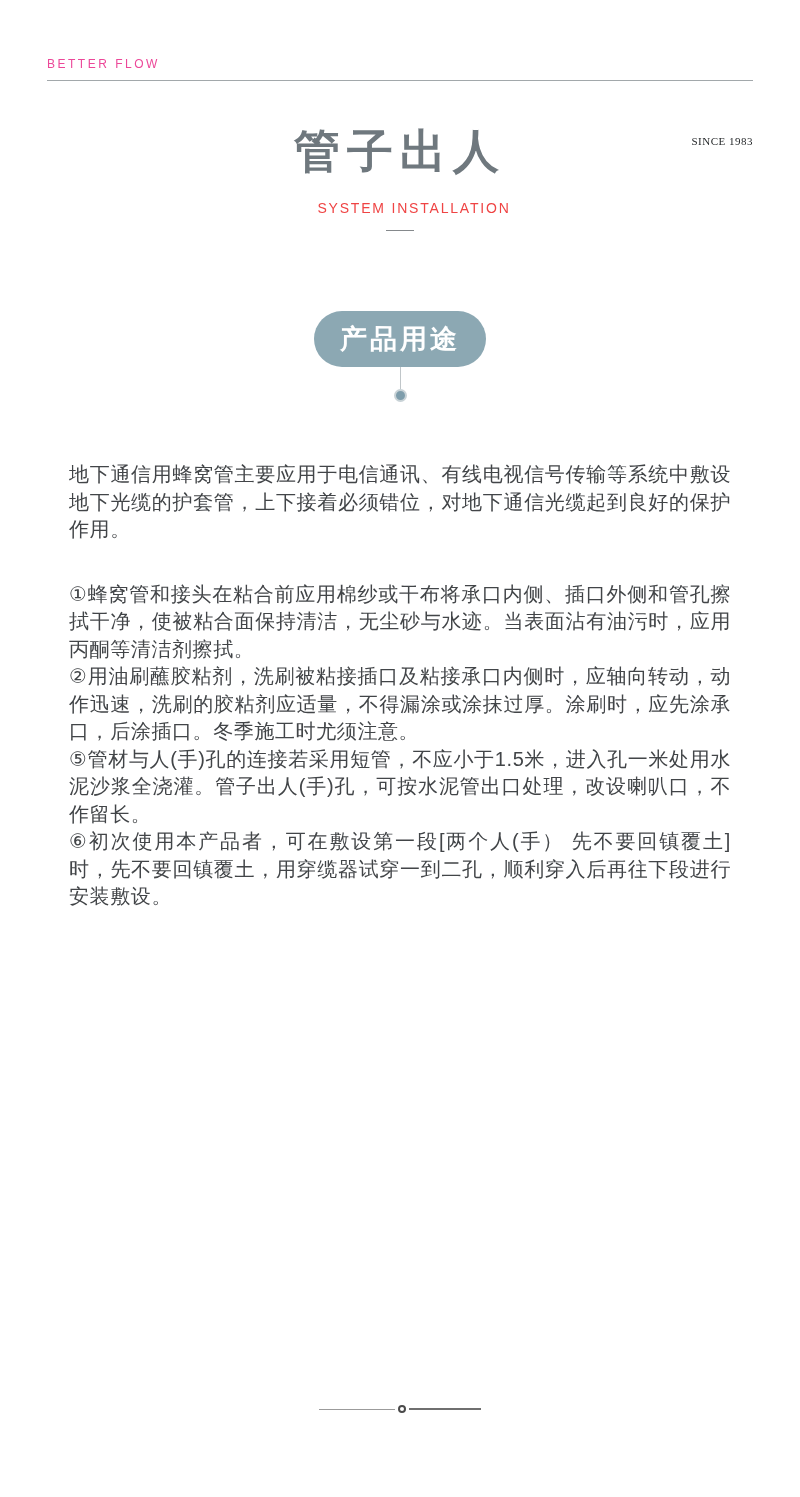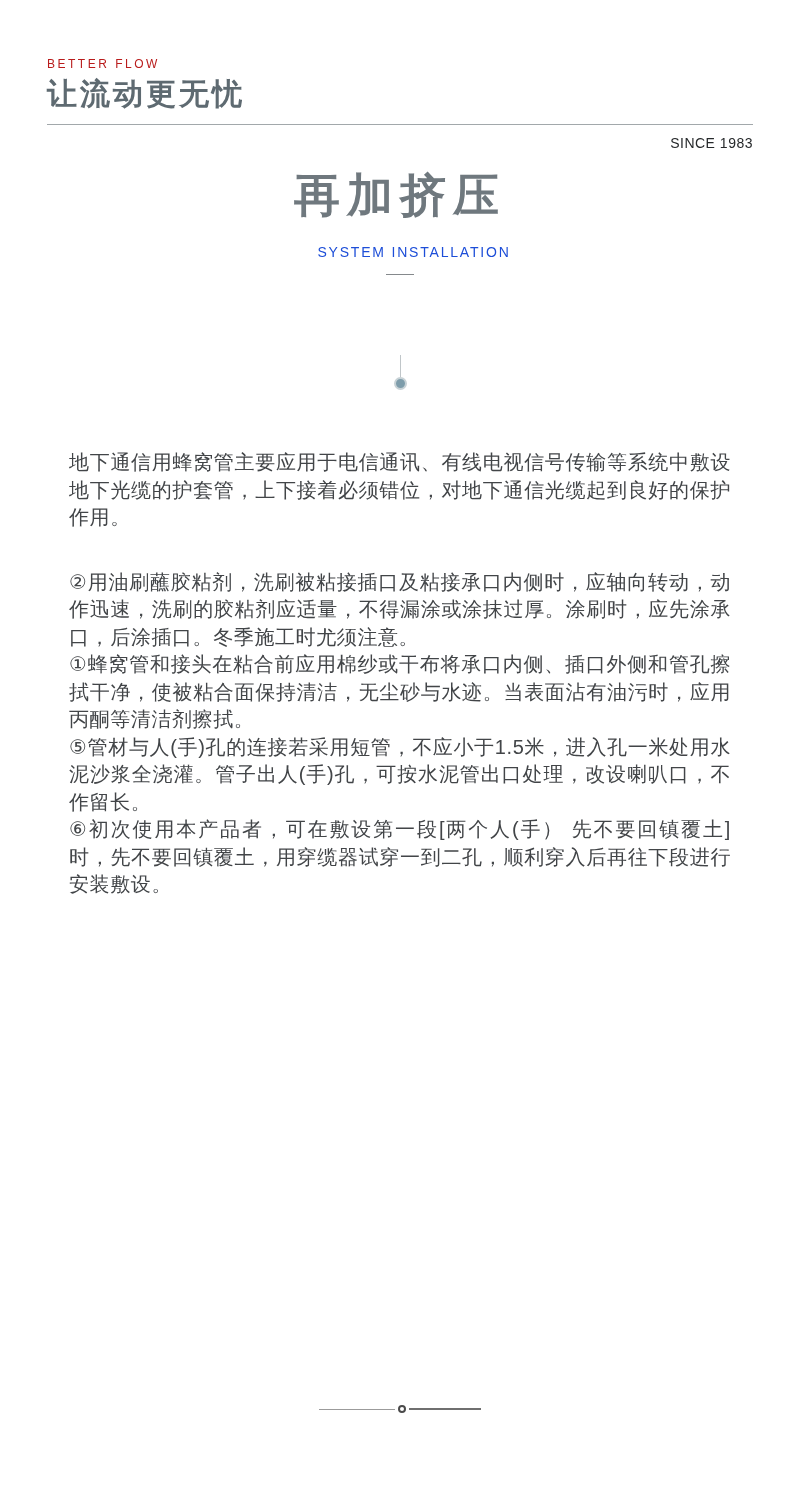--- a/index.html
+++ b/index.html
@@ -14,57 +14,58 @@
     background: #ffffff;
     overflow: hidden;
   }
 
   
   .header { position: relative; padding: 0 47px; }
   .tagline {
     margin-top: 57px;
     font-size: 12px;
     letter-spacing: 2.5px;
-    color: #b91c1c;
+    color: #ec4899;
   }
   .logo-zh {
     margin-top: 3px;
     font-size: 30px;
     font-weight: bold;
     letter-spacing: 3px;
     color: #5e6a71;
   }
   .since {
     position: absolute;
     right: 47px;
     top: 78px;
-    font-size: 14px;
+    font-size: 11px;
     letter-spacing: 0.5px;
     color: #26292b;
+    font-family: Liberation Serif, serif;
   }
   .header-rule {
     margin-top: 9px;
     border: none;
     border-top: 1px solid #a2a8ab;
   }
 
   
   .title-area { text-align: center; }
   .page-title-zh {
     margin-top: 40px;
     font-size: 46px;
     font-weight: bold;
     letter-spacing: 7px;
     color: #6f787e;
   }
   .page-title-en {
     margin-top: 17px;
     font-size: 14px;
     letter-spacing: 1.8px;
-    color: #1d4ed8;
+    color: #ef4444;
     margin-left: 28px;
   }
   .title-mini-line {
     width: 28px;
     height: 1px;
     background: #85898c;
     margin: 14px auto 0;
   }
 
   
@@ -133,44 +134,44 @@
     margin: 0 3px;
   }
 </style>
 </head>
 <body>
 
 <div class="page">
 
   <div class="header">
     <div class="tagline">BETTER FLOW</div>
-    <div class="logo-zh">让流动更无忧</div>
     <div class="since">SINCE 1983</div>
     <hr class="header-rule">
   </div>
 
   <div class="title-area">
-    <div class="page-title-zh">再加挤压</div>
+    <div class="page-title-zh">管子出人</div>
     <div class="page-title-en">SYSTEM INSTALLATION</div>
     <div class="title-mini-line"></div>
   </div>
 
   <div class="section-header sh-1">
+    <div class="badge-pill">产品用途</div>
     <div class="stem-line"></div>
     <div class="stem-dot"></div>
   </div>
 
   <div class="body-block intro-block">
     <p class="guide-item">地下通信用蜂窝管主要应用于电信通讯、有线电视信号传输等系统中敷设地下光缆的护套管，上下接着必须错位，对地下通信光缆起到良好的保护作用。</p>
   </div>
 
 
   <div class="body-block guide-block">
+    <p class="guide-item">①蜂窝管和接头在粘合前应用棉纱或干布将承口内侧、插口外侧和管孔擦拭干净，使被粘合面保持清洁，无尘砂与水迹。当表面沾有油污时，应用丙酮等清洁剂擦拭。</p>
     <p class="guide-item">②用油刷蘸胶粘剂，洗刷被粘接插口及粘接承口内侧时，应轴向转动，动作迅速，洗刷的胶粘剂应适量，不得漏涂或涂抹过厚。涂刷时，应先涂承口，后涂插口。冬季施工时尤须注意。</p>
-    <p class="guide-item">①蜂窝管和接头在粘合前应用棉纱或干布将承口内侧、插口外侧和管孔擦拭干净，使被粘合面保持清洁，无尘砂与水迹。当表面沾有油污时，应用丙酮等清洁剂擦拭。</p>
     <p class="guide-item">⑤管材与人(手)孔的连接若采用短管，不应小于1.5米，进入孔一米处用水泥沙浆全浇灌。管子出人(手)孔，可按水泥管出口处理，改设喇叭口，不作留长。</p>
     <p class="guide-item">⑥初次使用本产品者，可在敷设第一段[两个人(手） 先不要回镇覆土]时，先不要回镇覆土，用穿缆器试穿一到二孔，顺利穿入后再往下段进行安装敷设。</p>
   </div>
 
   <div class="footer-divider">
     <div class="fd-line-left"></div>
     <div class="fd-circle"></div>
     <div class="fd-line-right"></div>
   </div>
 

